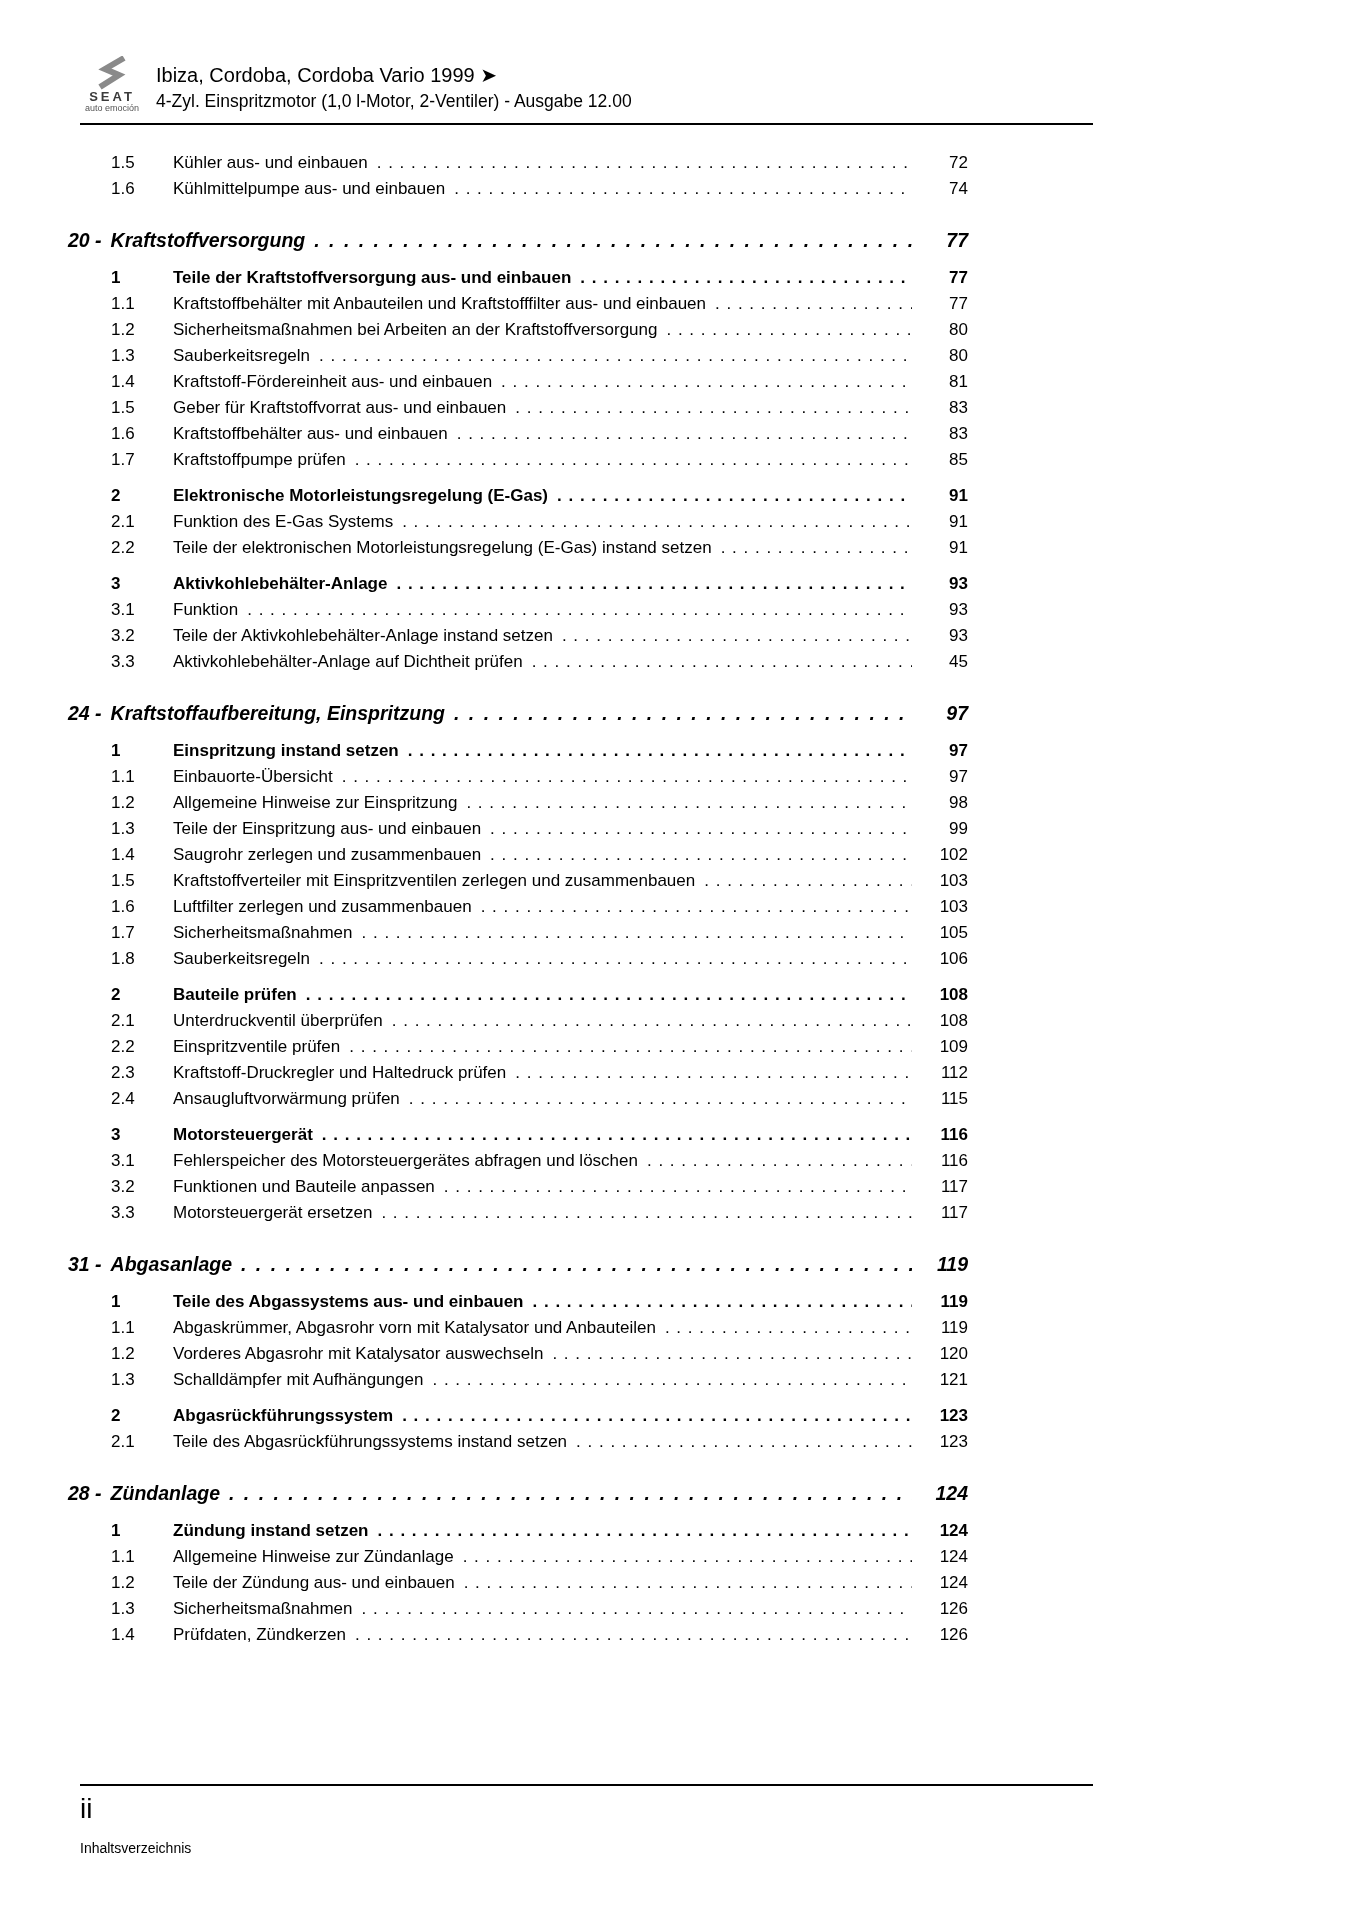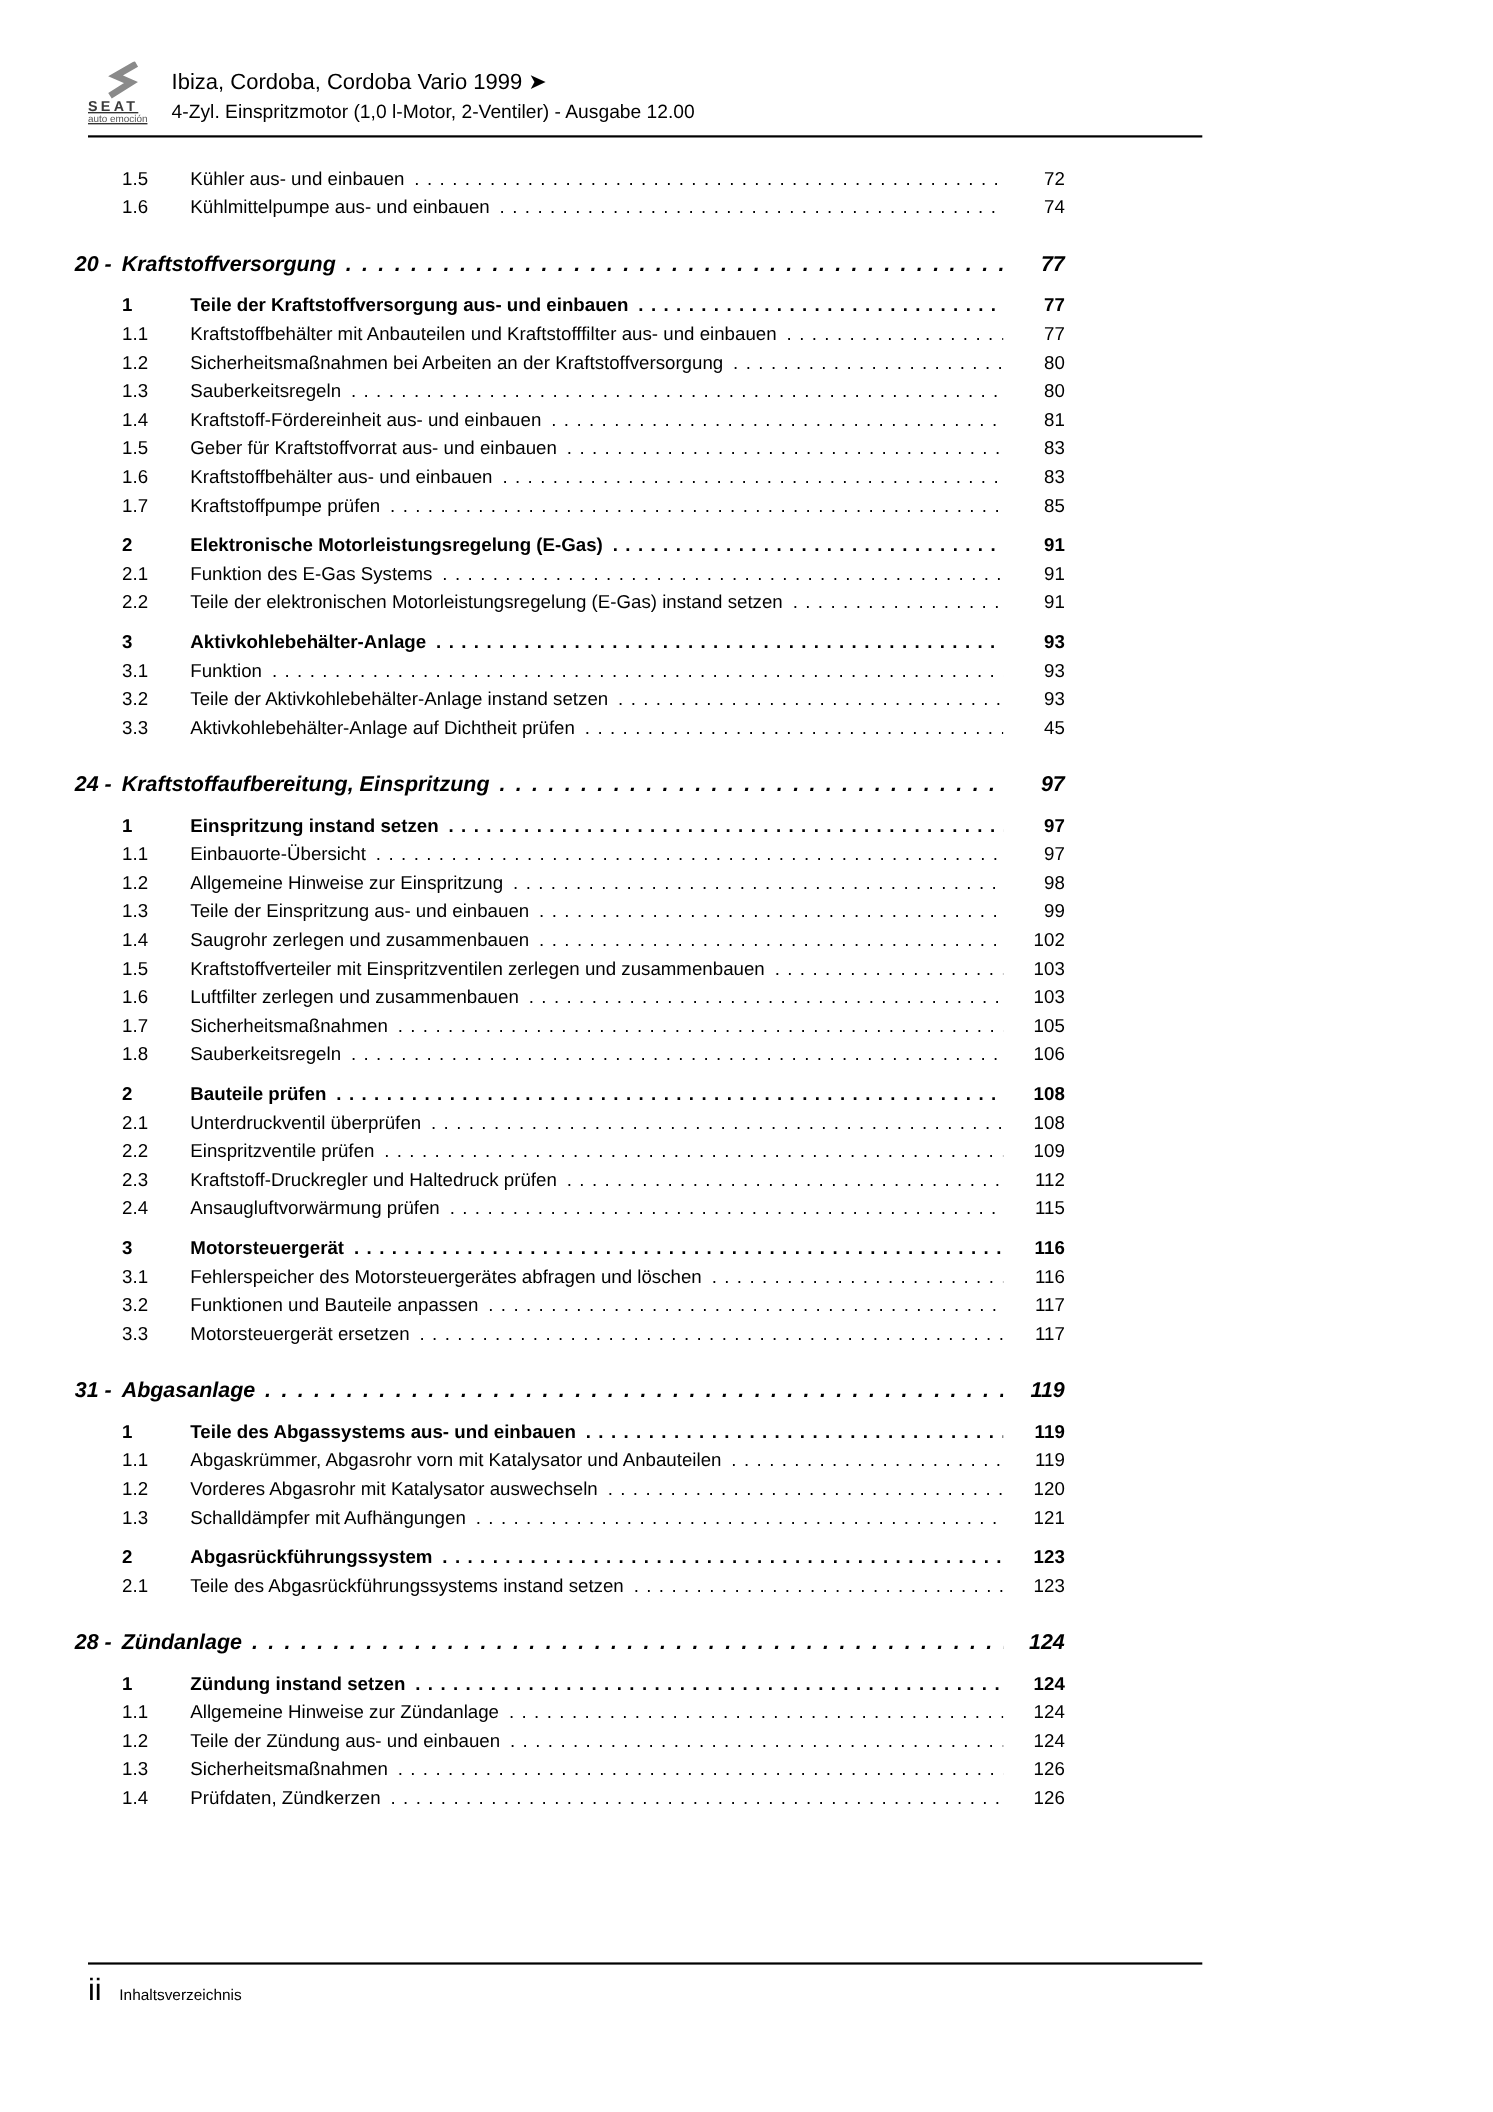--- a/index.html
+++ b/index.html
@@ -9,21 +9,21 @@
     position: relative;
     font-family: "Liberation Sans", sans-serif;
     color: #000;
     overflow: hidden;
   }
   .page { position: absolute; inset: 0; background: #fff; }
 
   
   .header { position: absolute; left: 80px; top: 56px; width: 1013px; }
   .header-inner { display: flex; gap: 12px; }
-  .logo { width: 64px; text-align: left; flex: 0 0 auto; text-decoration: underline; }
+  .logo { width: 64px; text-align: center; flex: 0 0 auto; }
   .logo svg { display: block; margin: 0 auto; }
   .brand { font-weight: bold; font-size: 13px; letter-spacing: 3px; color: #3a3a3a; line-height: 13px; }
   .tagline { font-size: 9px; color: #555; line-height: 11px; }
   .htext { padding-top: 8px; }
   .h-line1 { font-size: 20px; line-height: 22px; }
   .h-line2 { font-size: 17.5px; line-height: 22px; margin-top: 4px; }
   .h-rule { border-bottom: 2px solid #000; margin-top: 9px; }
 
   
   .toc { position: absolute; left: 68px; top: 150px; width: 900px; }
@@ -43,21 +43,21 @@
     letter-spacing: 1px;
   }
   .row.chapter .dots::after { letter-spacing: 2px; }
   .page-num { flex: 0 0 46px; text-align: right; white-space: nowrap; }
 
   
   .footer {
     position: absolute; left: 80px; top: 1784px; width: 1013px;
     border-top: 2px solid #000;
     padding-top: 8px;
-    display: flex; align-items: baseline; gap: 16px;
+    display: flex; align-items: baseline; gap: 16px; flex-direction: column;
   }
   .folio { font-size: 28px; line-height: 30px; }
   .footer-label { font-size: 14px; }
 </style>
 </head>
 <body>
 
 <div class="page">
 
   <div class="header">

